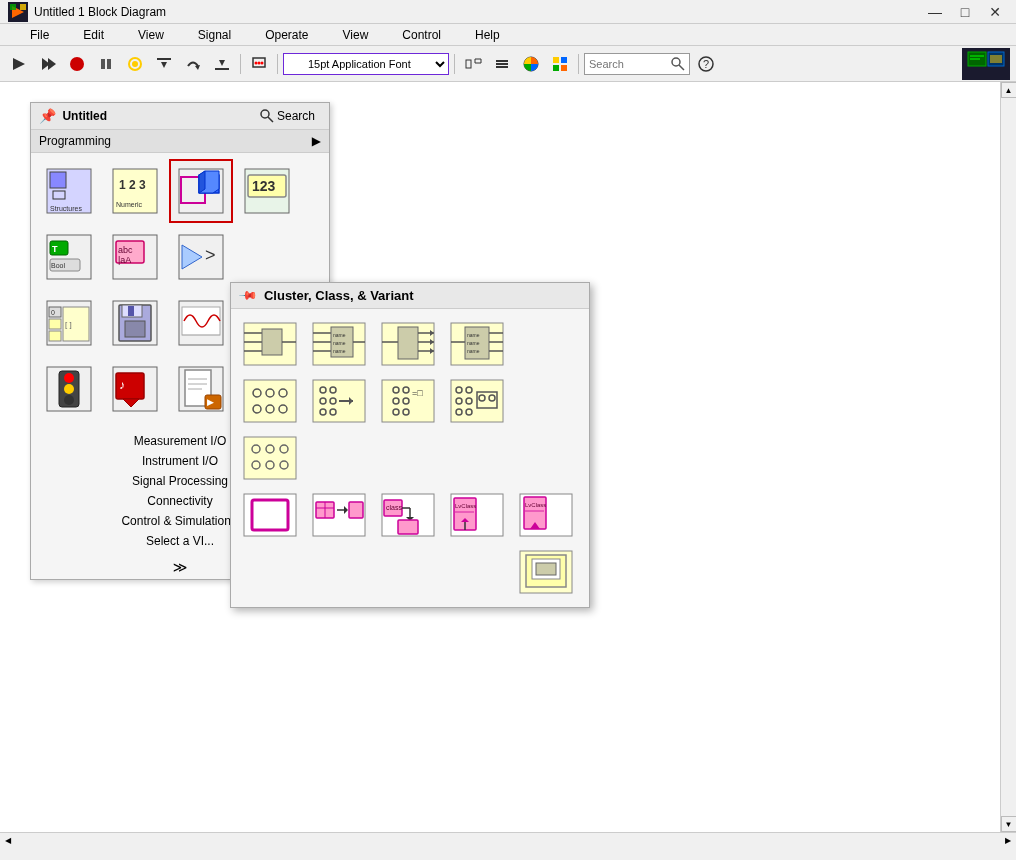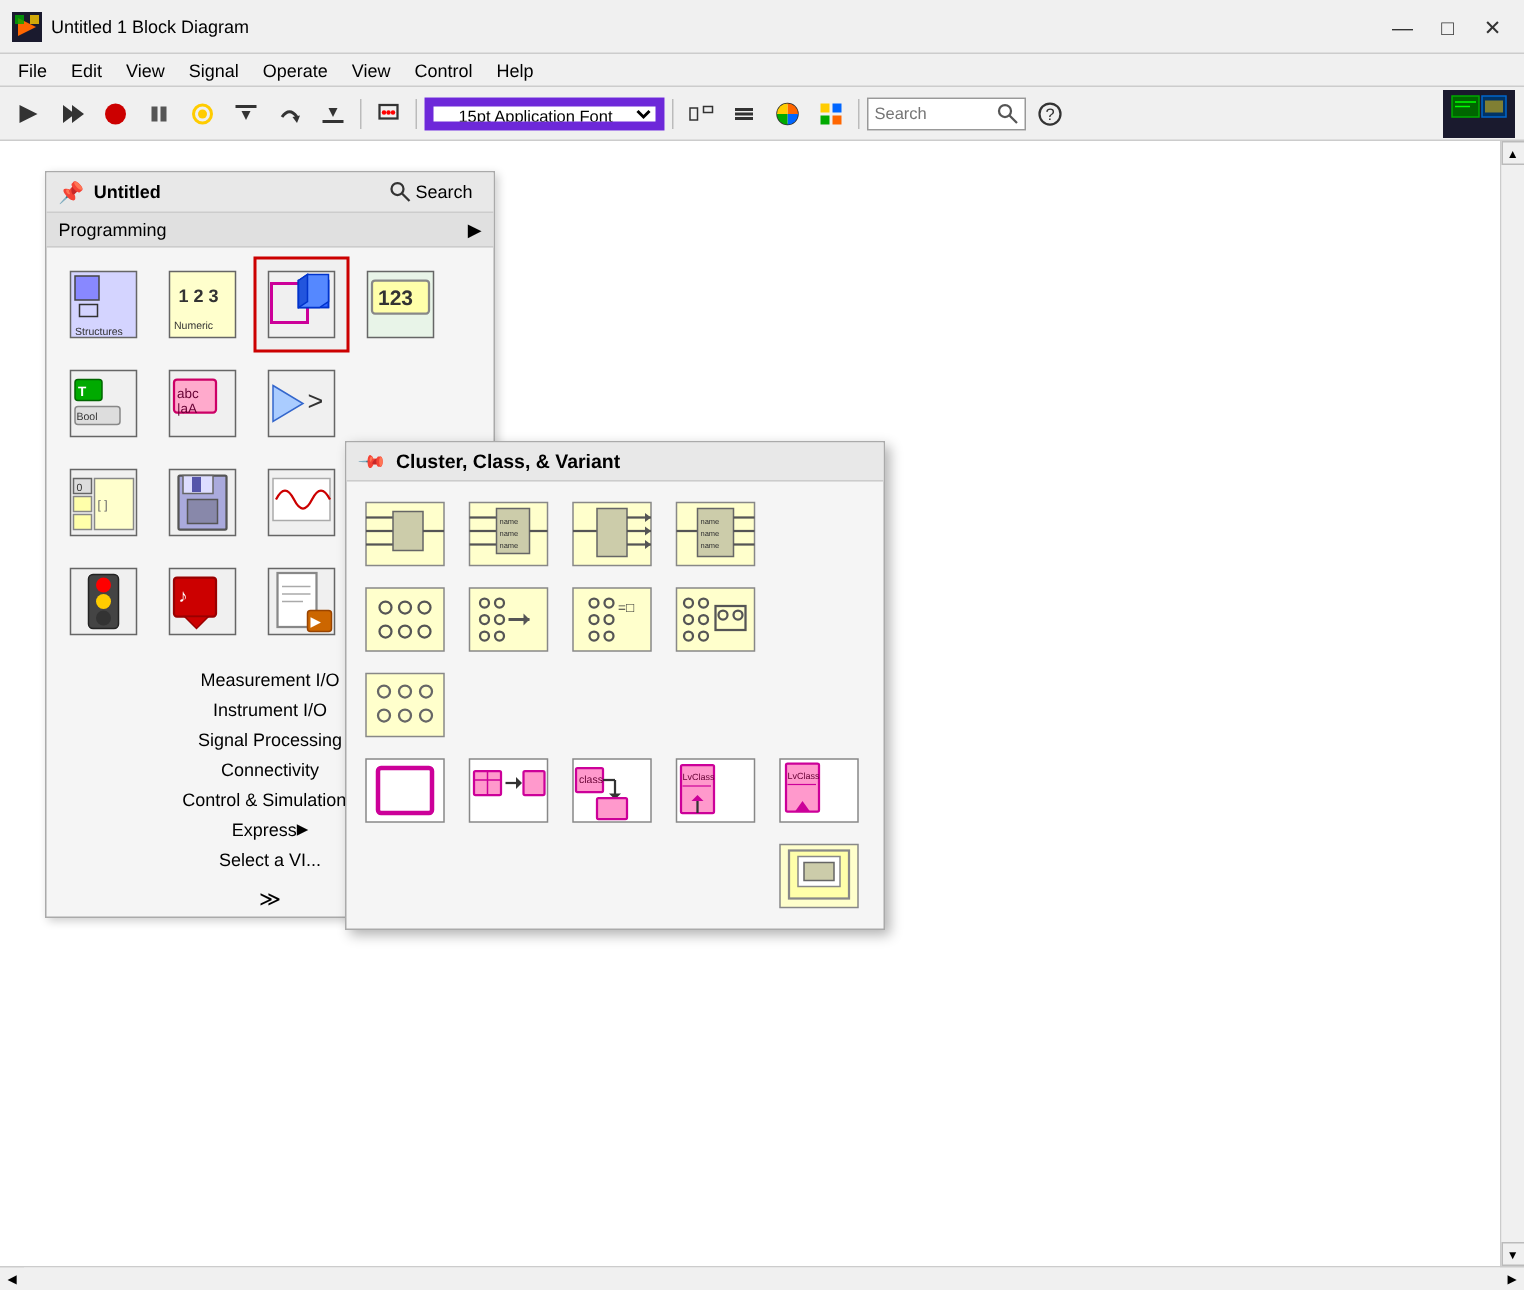--- a/index.html
+++ b/index.html
@@ -1,21 +1,21 @@
 <!DOCTYPE html>
 <html><head>
   <meta charset="utf-8">
   <style>
     * { box-sizing: border-box; margin: 0; padding: 0; }
     body { font-family: 'Segoe UI', Tahoma, Geneva, Verdana, sans-serif; font-size: 12px; background: #f0f0f0; overflow: hidden; user-select: none; }
 
     
     .title-bar {
       background: #f0f0f0;
-      height: 36px;
+      height: 24px;
       display: flex;
       align-items: center;
       padding: 0 8px;
       border-bottom: 1px solid #ccc;
     }
     .title-bar-icon { width: 20px; height: 20px; margin-right: 6px; }
     .title-bar-text { font-size: 12px; color: #000; flex: 1; }
     .title-bar-controls { display: flex; gap: 4px; }
     .title-bar-btn {
       width: 26px; height: 20px; display: flex; align-items: center; justify-content: center;
@@ -29,41 +29,42 @@
       display: flex;
       align-items: center;
       padding: 0 4px;
       border-bottom: 1px solid #ccc;
     }
     .menu-item {
       padding: 2px 8px;
       font-size: 12px;
       cursor: pointer;
       color: #000;
+      margin-left: 18px;
     }
 
     
     .toolbar {
       background: #f0f0f0;
       height: 36px;
       display: flex;
       align-items: center;
       padding: 0 6px;
       border-bottom: 1px solid #ccc;
       gap: 3px;
     }
     .toolbar-btn {
       width: 26px; height: 26px; display: flex; align-items: center; justify-content: center;
       font-size: 14px; cursor: pointer; border: 1px solid transparent; background: transparent;
       border-radius: 2px;
     }
     .toolbar-sep { width: 1px; height: 20px; background: #bbb; margin: 0 2px; }
     .font-select {
-      height: 22px; font-size: 11px; padding: 0 4px;
-      border: 6px solid #6d28d9; background: white; cursor: pointer; min-width: 160px; text-align: center;
+      height: 22px; font-size: 11px; padding: 0 20px;
+      border: 1px solid #6d28d9; background: white; cursor: pointer; min-width: 160px;
     }
     .toolbar-search {
       display: flex; align-items: center; border: 1px solid #999; background: white;
       height: 22px; padding: 0 4px; gap: 2px; min-width: 100px;
     }
     .toolbar-search input {
       border: none; outline: none; font-size: 11px; background: transparent; width: 80px;
     }
 
     
@@ -553,24 +554,20 @@
           <span>Signal Processing</span>
         </div>
         <div class="menu-list-item">
           <span>Connectivity</span>
         </div>
         <div class="menu-list-item">
           <span>Control &amp; Simulation</span>
           <span class="arrow">▶</span>
         </div>
         <div class="menu-list-item">
-          <span>Express</span>
-          <span class="arrow">▶</span>
-        </div>
-        <div class="menu-list-item">
           <span>Select a VI...</span>
         </div>
       </div>
 
       <div style="text-align:center; padding:4px 0; font-size:14px; cursor:pointer;">≫</div>
     </div>
 
     <div class="cluster-popup">
       <div class="cluster-header">
         <span style="font-size:12px; transform:rotate(45deg); display:inline-block;">📌</span>

